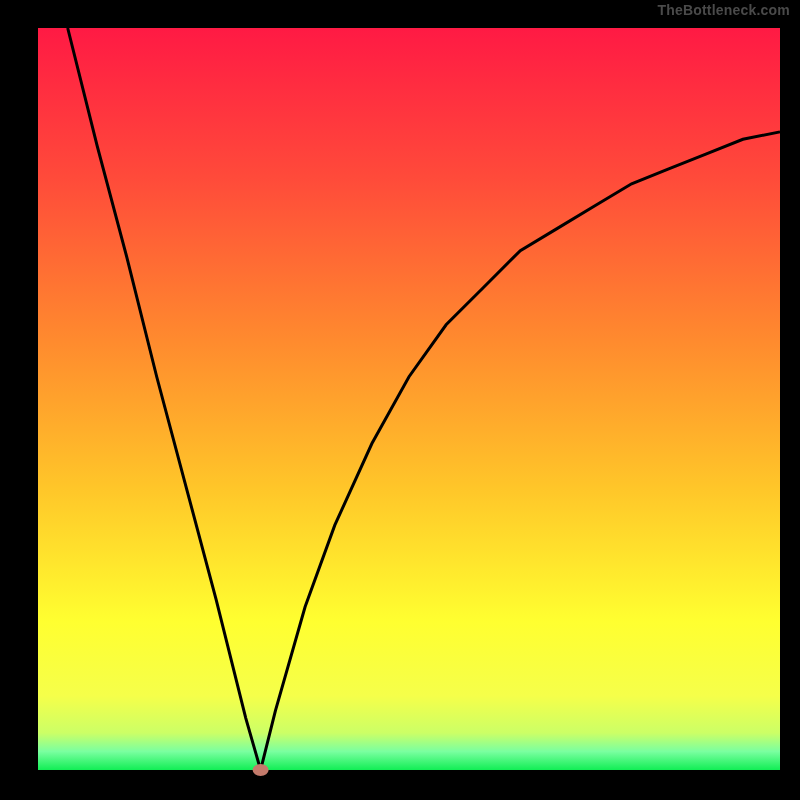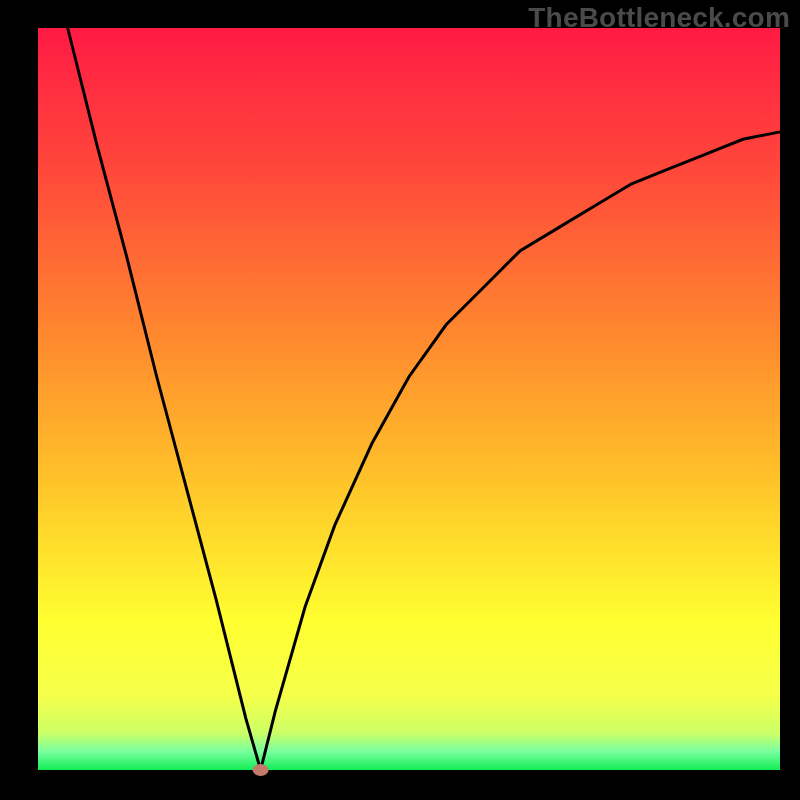--- a/index.html
+++ b/index.html
@@ -14,21 +14,21 @@
   .container {
     position: relative;
     width: 800px;
     height: 800px;
   }
   .watermark {
     position: absolute;
     top: 2px;
     right: 10px;
     color: #4a4a4a;
-    font-size: 28px;
+    font-size: 14px;
     font-weight: 600;
     letter-spacing: 0.2px;
     z-index: 3;
     user-select: none;
   }
   svg.plot {
     position: absolute;
     top: 0;
     left: 0;
   }

